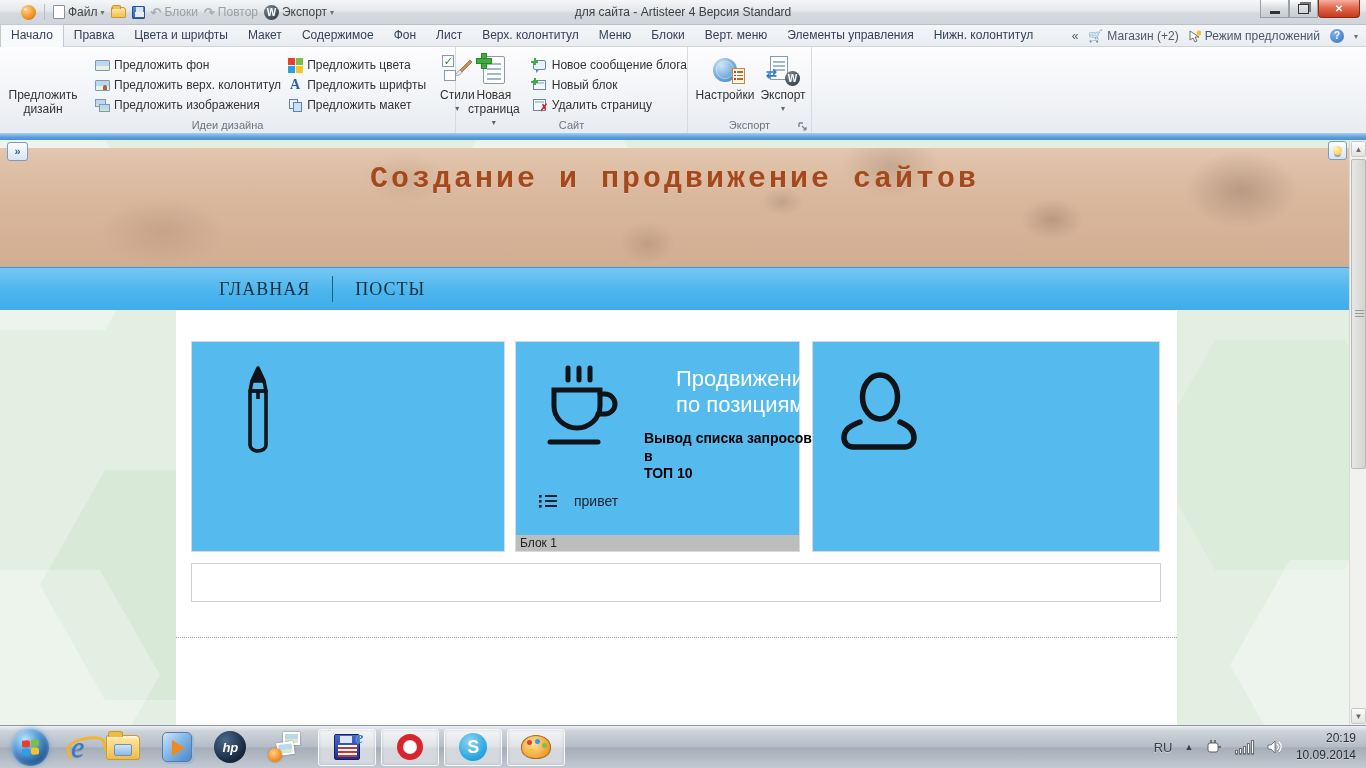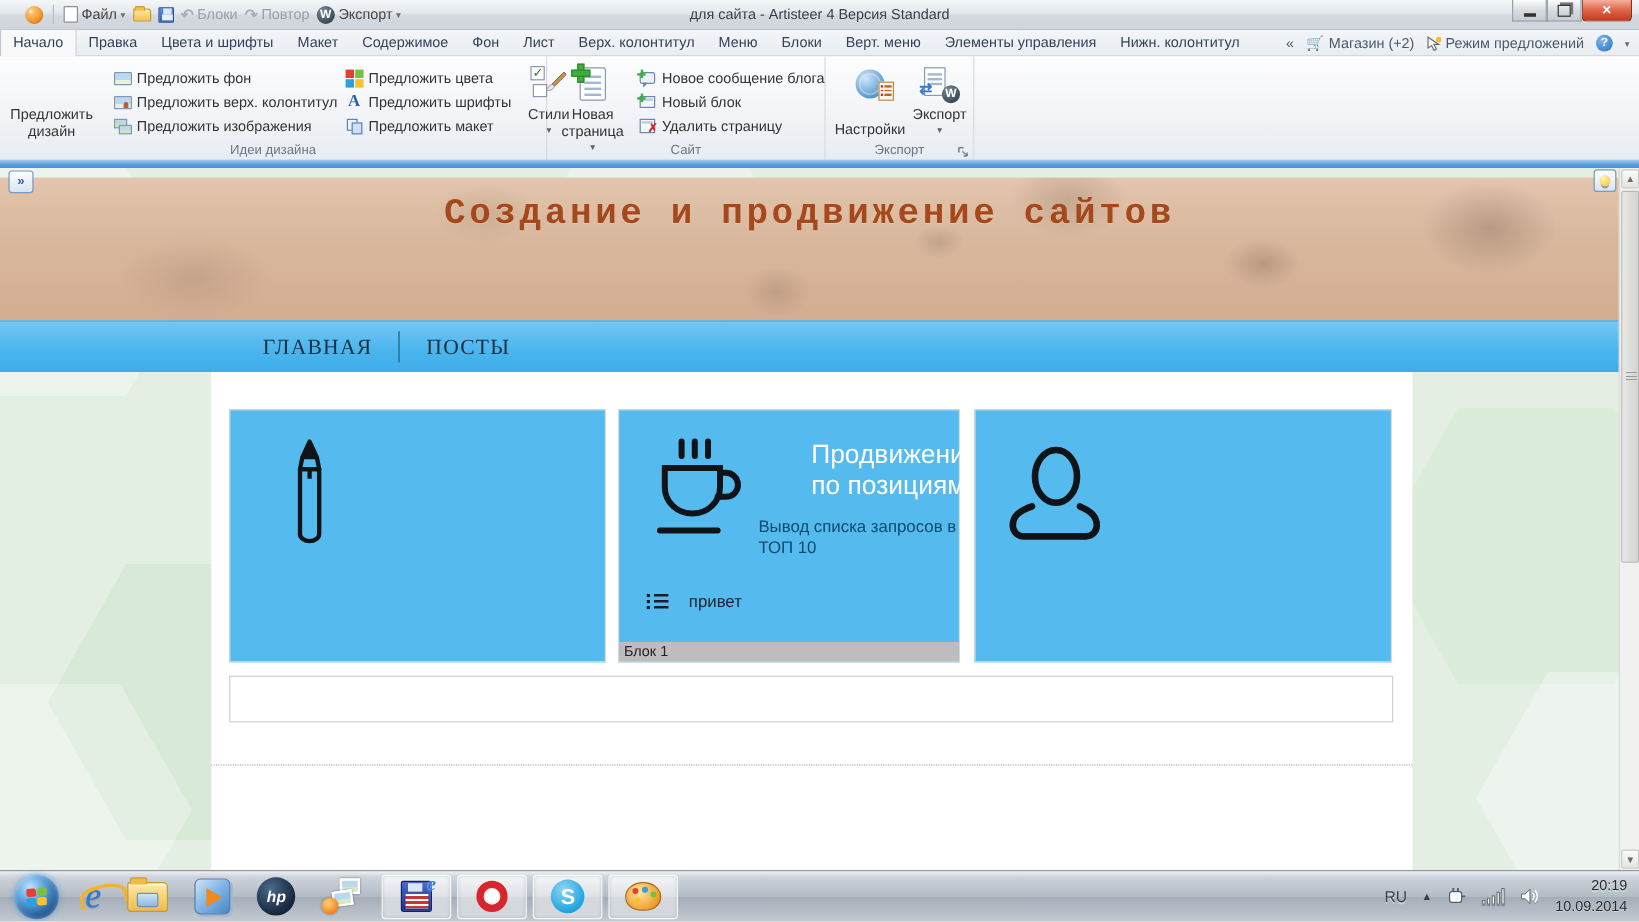--- a/index.html
+++ b/index.html
@@ -132,21 +132,21 @@
     display:flex; align-items:center; padding-left:197px;
     font-family:"Liberation Serif", serif; font-size:18px; letter-spacing:1px; color:#17313f; }
   .nav-item { padding:0 22px; cursor:default; }
   .nav-sep { width:1px; height:26px; background:#1c607e; }
   .sheet { position:absolute; left:176px; top:170px; width:1001px; height:415px; background:#fff; }
   .card { position:absolute; top:31px; height:211px; background:#55bbee; border:1px solid #d4dbdf; }
   .card.left { left:15px; width:314px; }
   .card.mid  { left:339px; width:285px; }
   .card.right{ left:636px; width:348px; }
   .card-title { position:absolute; left:116px; top:24px; color:#fff; font-size:22px; line-height:1.18;margin-left:44px; }
-  .card-sub { position:absolute; left:116px; top:88px; width:176px; color:#0c4a6e; font-weight:normal; font-size:14px; line-height:1.25; }
+  .card-sub { position:absolute; left:128px; top:88px; width:176px; color:#000000; font-weight:bold; font-size:14px; line-height:1.25; }
   .card-li { position:absolute; left:22px; top:150px; display:flex; align-items:center; gap:16px; color:#223; font-size:14px; }
   .block-bar { position:absolute; left:0; right:0; bottom:0; height:16px; background:#bdbdbd; color:#222; font-size:12px; padding:1px 4px; }
   .empty-box { position:absolute; left:15px; top:253px; width:970px; height:39px; background:#fff; border:1px solid #ccd0d4; }
   .dots-hr { position:absolute; left:0; top:327px; width:1001px; border-top:1px dotted #9aa0a6; }
   .site-footer { position:absolute; left:0; top:352px; width:1001px; text-align:center; color:#93a5bb; font-size:13px; }
   .site-footer .links { margin-bottom:9px; }
   .expand-btn { position:absolute; left:7px; top:2px; width:21px; height:19px; border:1px solid #7a9cc4; border-radius:3px;
     background:linear-gradient(180deg,#fdfdfe,#d9e4f2); color:#2e5fae; font-weight:bold; font-size:11px; text-align:center; line-height:17px; }
   .bulb-btn { position:absolute; left:1328px; top:1px; width:19px; height:19px; border:1px solid #7a9cc4; border-radius:3px;
     background:linear-gradient(180deg,#fdfdfe,#d9e4f2); display:flex; align-items:center; justify-content:center; }
@@ -389,21 +389,21 @@
               <span class="redx">✗</span>
             </span>
           </span>
           <span>Удалить страницу</span>
         </div>
     </div>
     <div class="rgroup-label">Сайт</div>
   </div>
 
   <div class="rgroup" style="width:124px;">
-    <div class="bigbtn" style="width:62px;gap:13px;">
+    <div class="bigbtn" style="width:62px;">
       <span class="bicon">
           <span class="globe">
             <span class="list">
               <i></i>
               <i></i>
               <i></i>
             </span>
           </span>
         </span>
       <span>Настройки</span>

